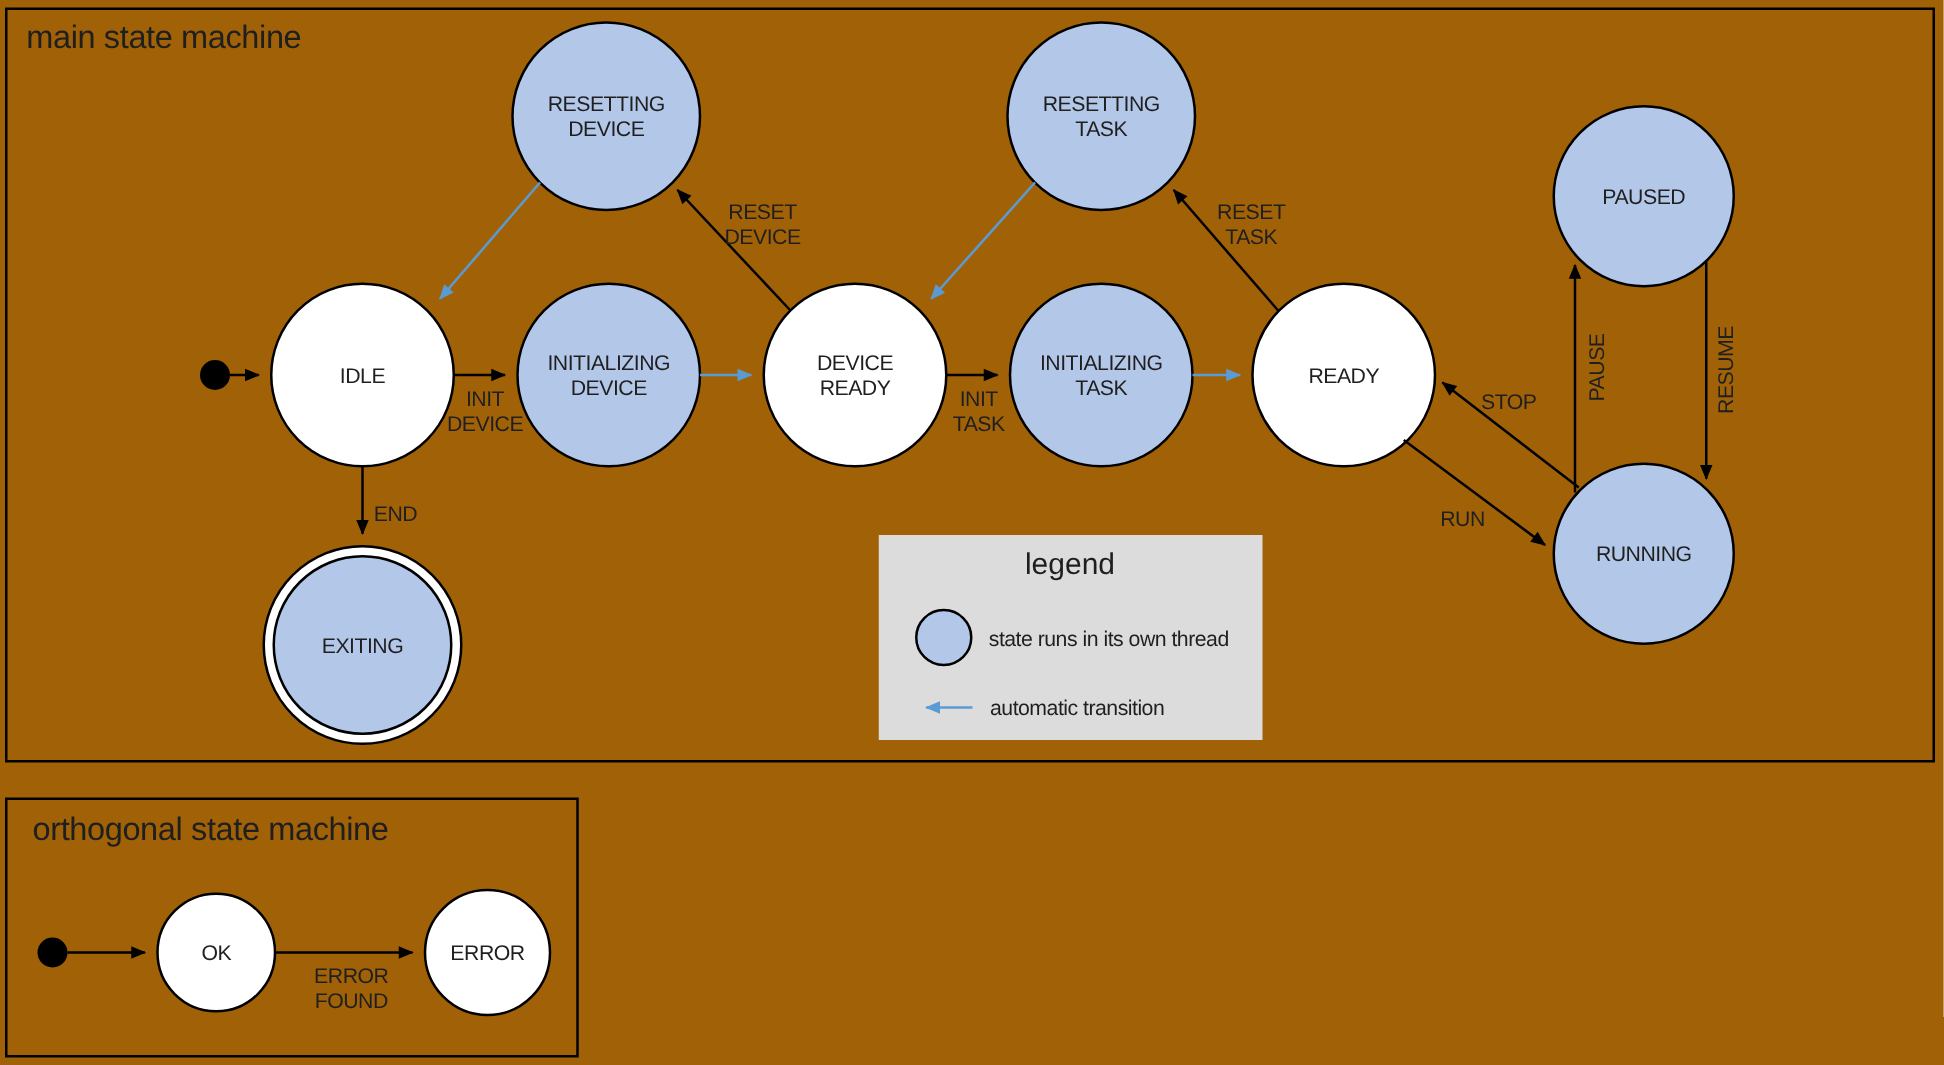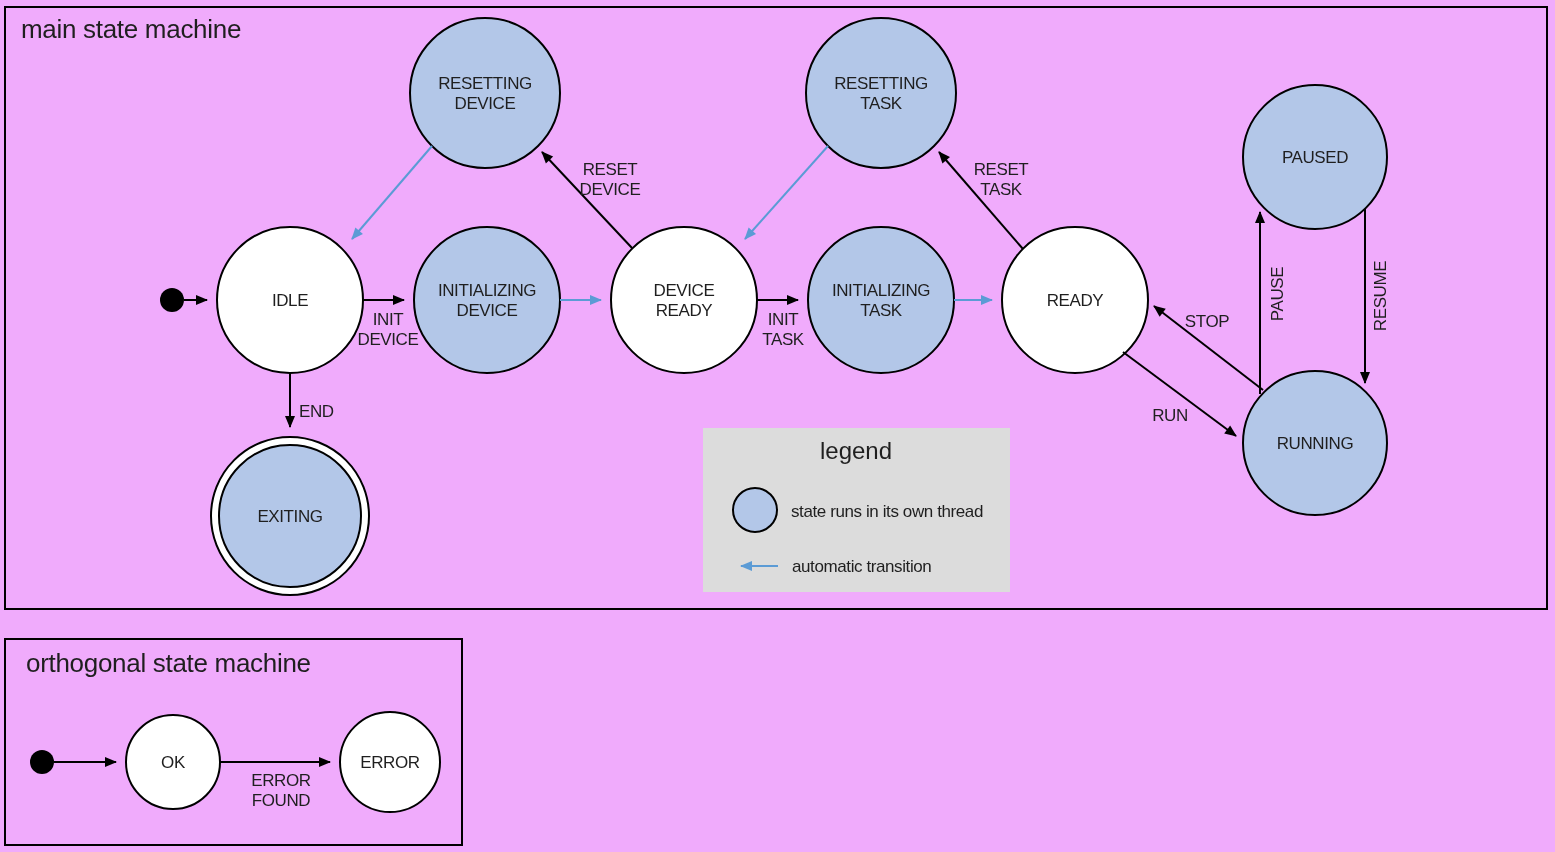--- a/index.html
+++ b/index.html
@@ -1,16 +1,16 @@
 <!DOCTYPE html>
 <html style="--thread-fill: #b3c7e8; --auto-arrow: #5b9bd5; --legend-bg: #dcdcdc;"><head>
 <meta charset="utf-8">
 <style>
   html,body { margin:0; padding:0; background:#fff; }
-  .canvas { position:relative; width:1555px; height:852px; background:#f0abfc; overflow:hidden; }
+  .canvas { position:relative; width:1555px; height:852px; background:#a16207; overflow:hidden; }
   svg text { font-family:"Liberation Sans", sans-serif; fill:#1f1f1f; }
   .panel { fill:none; stroke:#000; stroke-width:2px; }
   .ttl { font-size:26px; letter-spacing:-0.3px; }
   .lgt { font-size:24px; }
   .lbl { font-size:17px; letter-spacing:-0.4px; text-anchor:middle; }
   .lbl-s { font-size:17px; letter-spacing:-0.4px; text-anchor:start; }
   .node { fill:#fff; stroke:#000; stroke-width:2px; }
   .thread { fill:var(--thread-fill,#b3c7e8); }
   .dot { fill:#000; stroke:none; }
   .edge { stroke:#000; stroke-width:2px; fill:none; }

